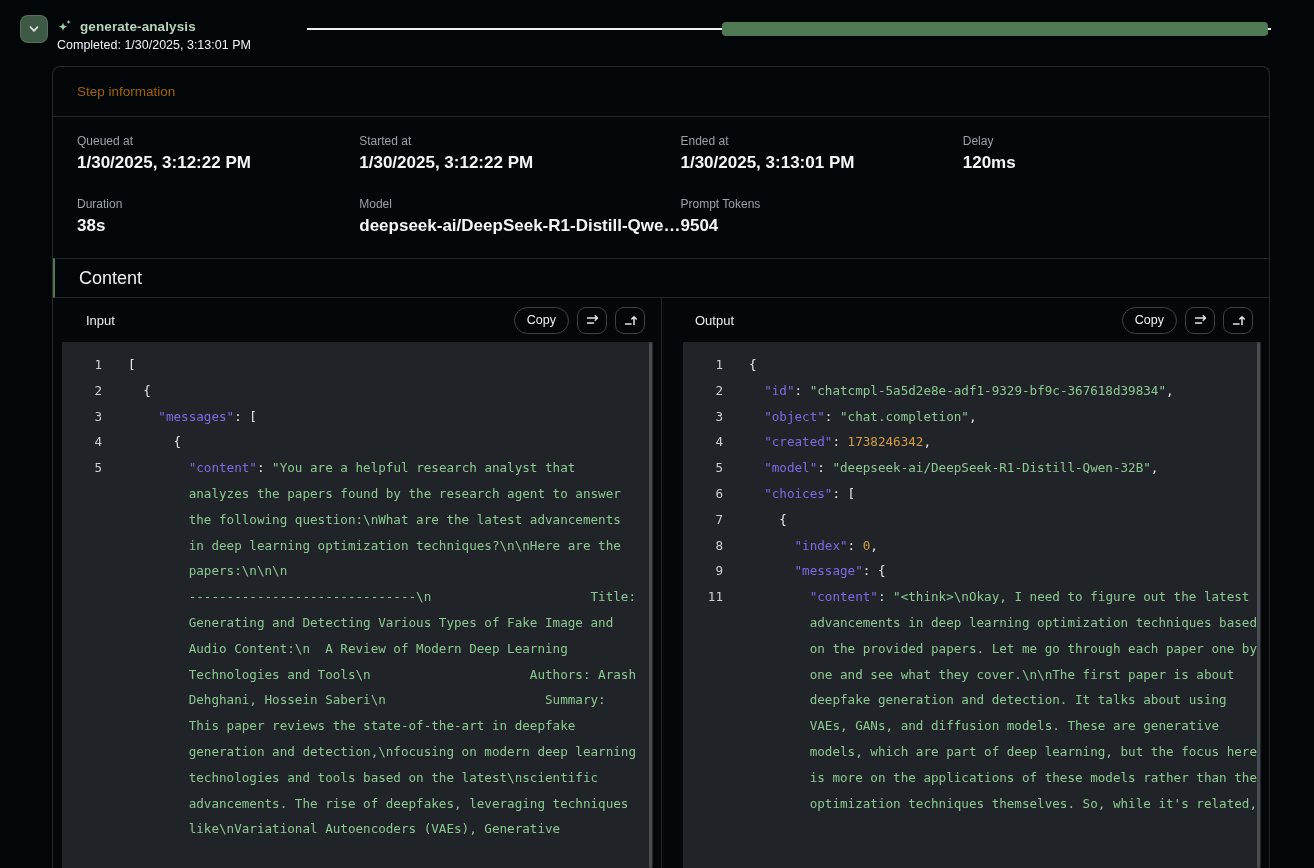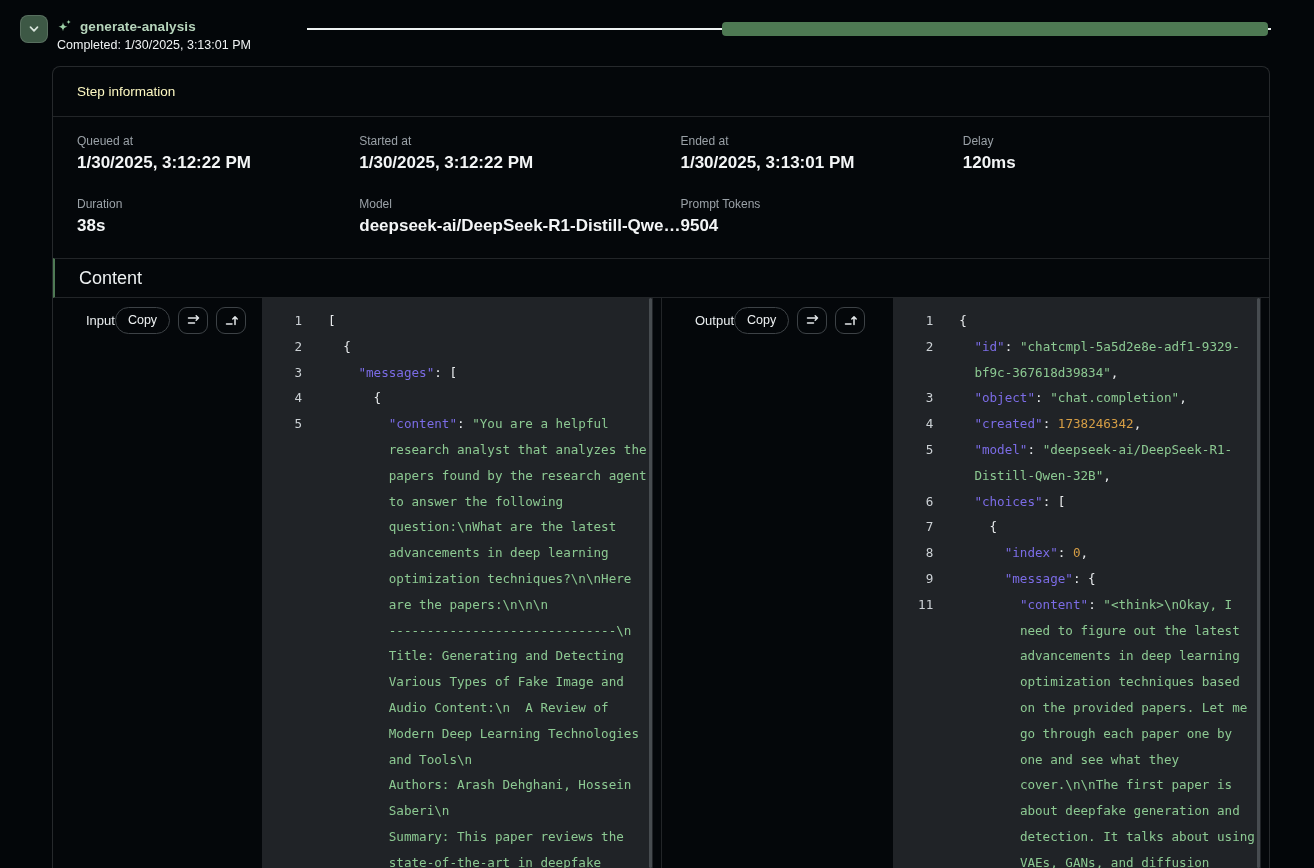--- a/index.html
+++ b/index.html
@@ -25,39 +25,39 @@
   .timeline-bar  { position:absolute; left:722px; top:22px; width:546px; height:14px; background:#4e7953; border-radius:4px; }
 
   
   .main-panel {
     position:absolute; left:52px; top:66px; width:1218px; height:802px;
     border:1px solid #26292c; border-bottom:none; border-radius:8px 8px 0 0;
     display:flex; flex-direction:column; background:#04070a; overflow:hidden;
   }
   .section-header {
     height:50px; flex:none; display:flex; align-items:center; padding:0 24px;
-    border-bottom:1px solid #222528; font-size:13.5px; font-weight:500; color:#fef9c3;
+    border-bottom:1px solid #222528; font-size:13.5px; font-weight:500; color:#a16207;
   }
   .info-grid {
     flex:none; display:grid; grid-template-columns:repeat(4,1fr);
     row-gap:24px; padding:17px 24px 22px 24px;
   }
   .field-label { font-size:12px; color:#9aa1a7; margin-bottom:5px; }
   .field-value { font-size:17px; font-weight:700; color:#f3f5f6; white-space:nowrap; overflow:hidden; }
 
   .content-header {
     height:40px; flex:none; display:flex; align-items:center; padding:0 24px;
     border-top:1px solid #222528; border-bottom:1px solid #222528;
     border-left:2px solid #4f7a55;
     font-size:18px; font-weight:500; color:#eef1f2;
   }
 
   
   .panels-row { flex:1; display:flex; min-height:0; }
-  .panel { display:flex; flex-direction:row; min-width:0;padding-left:9px; }
+  .panel { display:flex; flex-direction:column; min-width:0;padding-left:9px; }
   .panel.input  { width:608px; flex:none; }
   .panel.output { flex:1; border-left:1px solid #222528; }
   .panel-header {
     height:44px; flex:none; display:flex; align-items:center; justify-content:space-between;
     padding:0 16px 0 24px;
   }
   .panel-title { font-size:13px; color:#e9edef; }
   .btn-group { display:flex; align-items:center; gap:8px; }
   .pill-btn {
     height:27px; padding:0 12px; background:transparent; border:1px solid #3d4246;

